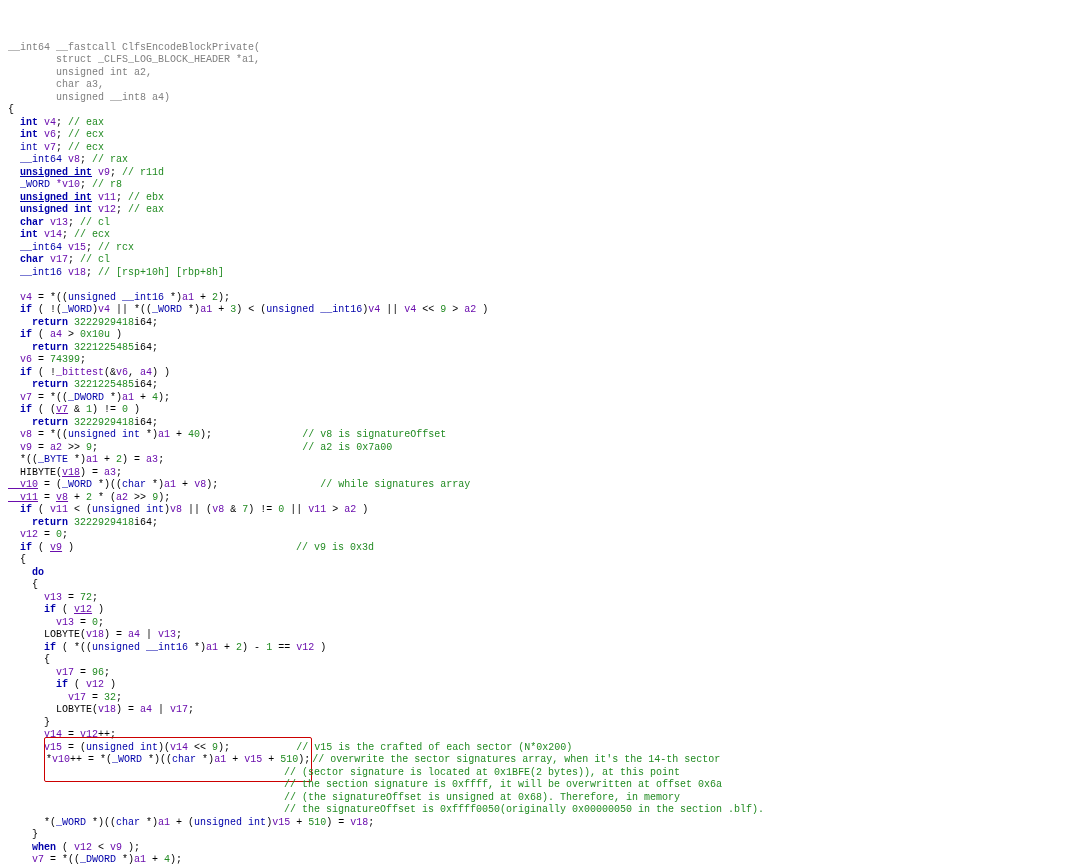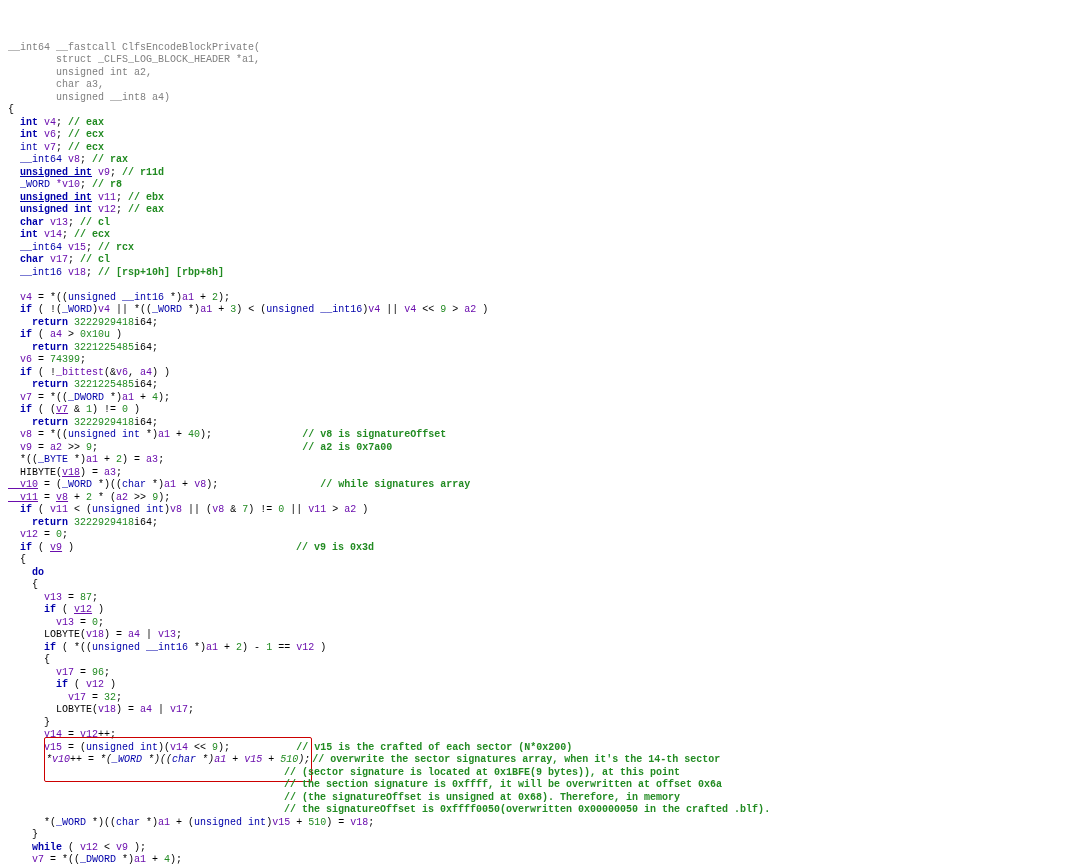--- a/index.html
+++ b/index.html
@@ -10,24 +10,24 @@
     line-height: 1.25;
     white-space: pre;
     background: #ffffff;
     color: #000000;
     overflow-x: auto;
   }
   .kw    { color: #0000aa; font-weight: bold; }   
   .type  { color: #0000aa; }                      
   .num   { color: #228b22; }                      
   .var   { color: #6a0dad; }                      
-  .cmt   { color: #228b22; font-style: normal; font-weight: bold; }  
+  .cmt   { color: #228b22; font-style: normal; }  
   .dim   { color: #808080; }                      
   .u     { text-decoration: underline; }
-  .hl    { border: 1px solid #cc0000; padding: 16px 1px; border-radius: 2px; font-style: italic; }
+  .hl    { border: 1px solid #cc0000; padding: 16px 1px; border-radius: 2px; }
 </style>
 </head>
 <body>
 
 
 <div><span class="dim"><span>__int64</span> <span>__fastcall</span> <span>ClfsEncodeBlockPrivate</span><span>(</span>
         <span>struct</span> <span>_CLFS_LOG_BLOCK_HEADER</span> <span>*a1,</span>
         <span>unsigned int</span> <span>a2,</span>
         <span>char</span> <span>a3,</span>
         <span>unsigned __int8</span> <span>a4)</span></span>
@@ -63,40 +63,40 @@
 <span>  HIBYTE(</span><span class="var u">v18</span><span>) = </span><span class="var">a3</span><span>;</span>
 <span class="var u">  v10</span><span> = (</span><span class="type">_WORD</span><span> *)((</span><span class="type">char</span><span> *)</span><span class="var">a1</span><span> + </span><span class="var">v8</span><span>);</span>                 <span class="cmt">// while signatures array</span>
 <span class="var u">  v11</span><span> = </span><span class="var u">v8</span><span> + </span><span class="num">2</span><span> * (</span><span class="var">a2</span><span> &gt;&gt; </span><span class="num">9</span><span>);</span>
 <span class="kw">  if</span><span> ( </span><span class="var">v11</span><span> &lt; (</span><span class="type">unsigned int</span><span>)</span><span class="var">v8</span><span> || (</span><span class="var">v8</span><span> &amp; </span><span class="num">7</span><span>) != </span><span class="num">0</span><span> || </span><span class="var">v11</span><span> &gt; </span><span class="var">a2</span><span> )</span>
 <span class="kw">    return</span><span> </span><span class="num">3222929418</span><span>i64;</span>
 <span class="var">  v12</span><span> = </span><span class="num">0</span><span>;</span>
 <span class="kw">  if</span><span> ( </span><span class="var u">v9</span><span> )</span>                                     <span class="cmt">// v9 is 0x3d</span>
 <span>  {</span>
 <span class="kw">    do</span>
 <span>    {</span>
-<span class="var">      v13</span><span> = </span><span class="num">87</span><span>;</span>
+<span class="var">      v13</span><span> = </span><span class="num">72</span><span>;</span>
 <span class="kw">      if</span><span> ( </span><span class="var u">v12</span><span> )</span>
 <span class="var">        v13</span><span> = </span><span class="num">0</span><span>;</span>
 <span>      LOBYTE(</span><span class="var">v18</span><span>) = </span><span class="var">a4</span><span> | </span><span class="var">v13</span><span>;</span>
 <span class="kw">      if</span><span> ( *((</span><span class="type">unsigned __int16</span><span> *)</span><span class="var">a1</span><span> + </span><span class="num">2</span><span>) - </span><span class="num">1</span><span> == </span><span class="var">v12</span><span> )</span>
 <span>      {</span>
 <span class="var">        v17</span><span> = </span><span class="num">96</span><span>;</span>
 <span class="kw">        if</span><span> ( </span><span class="var">v12</span><span> )</span>
 <span class="var">          v17</span><span> = </span><span class="num">32</span><span>;</span>
 <span>        LOBYTE(</span><span class="var">v18</span><span>) = </span><span class="var">a4</span><span> | </span><span class="var">v17</span><span>;</span>
 <span>      }</span>
 <span class="var">      v14</span><span> = </span><span class="var">v12</span><span>++;</span>
 <span class="var">      v15</span><span> = (</span><span class="type">unsigned int</span><span>)(</span><span class="var">v14</span><span> &lt;&lt; </span><span class="num">9</span><span>);</span>           <span class="cmt">// v15 is the crafted of each sector (N*0x200)</span>
       <span class="hl"><span>*</span><span class="var">v10</span><span>++ = *(</span><span class="type">_WORD</span><span> *)((</span><span class="type">char</span><span> *)</span><span class="var">a1</span><span> + </span><span class="var">v15</span><span> + </span><span class="num">510</span><span>);</span></span><span class="cmt">// overwrite the sector signatures array, when it's the 14-th sector</span>
-                                              <span class="cmt">// (sector signature is located at 0x1BFE(9 bytes)), at this point</span>
+                                              <span class="cmt">// (sector signature is located at 0x1BFE(2 bytes)), at this point</span>
                                               <span class="cmt">// the section signature is 0xffff, it will be overwritten at offset 0x6a</span>
                                               <span class="cmt">// (the signatureOffset is unsigned at 0x68). Therefore, in memory</span>
-                                              <span class="cmt">// the signatureOffset is 0xffff0050(overwritten 0x00000050 in the crafted .blf).</span>
+                                              <span class="cmt">// the signatureOffset is 0xffff0050(originally 0x00000050 in the section .blf).</span>
 <span>      *(</span><span class="type">_WORD</span><span> *)((</span><span class="type">char</span><span> *)</span><span class="var">a1</span><span> + (</span><span class="type">unsigned int</span><span>)</span><span class="var">v15</span><span> + </span><span class="num">510</span><span>) = </span><span class="var">v18</span><span>;</span>
 <span>    }</span>
-<span class="kw">    while</span><span> ( </span><span class="var">v12</span><span> &lt; </span><span class="var">v9</span><span> );</span>
+<span class="kw">    when</span><span> ( </span><span class="var">v12</span><span> &lt; </span><span class="var">v9</span><span> );</span>
 <span class="var">    v7</span><span> = *((</span><span class="type">_DWORD</span><span> *)</span><span class="var">a1</span><span> + </span><span class="num">4</span><span>);</span>
 
 
 
 </div>
 
 
 
 </body></html>

